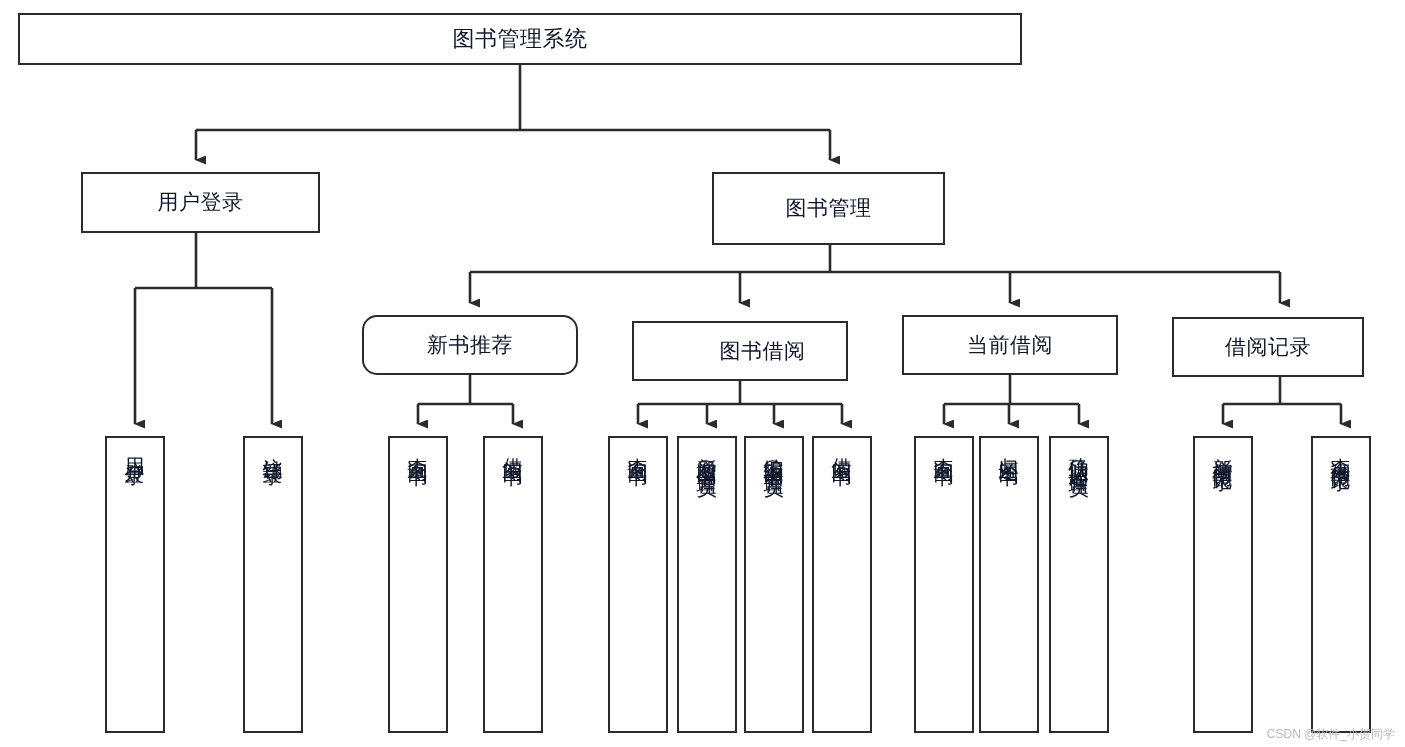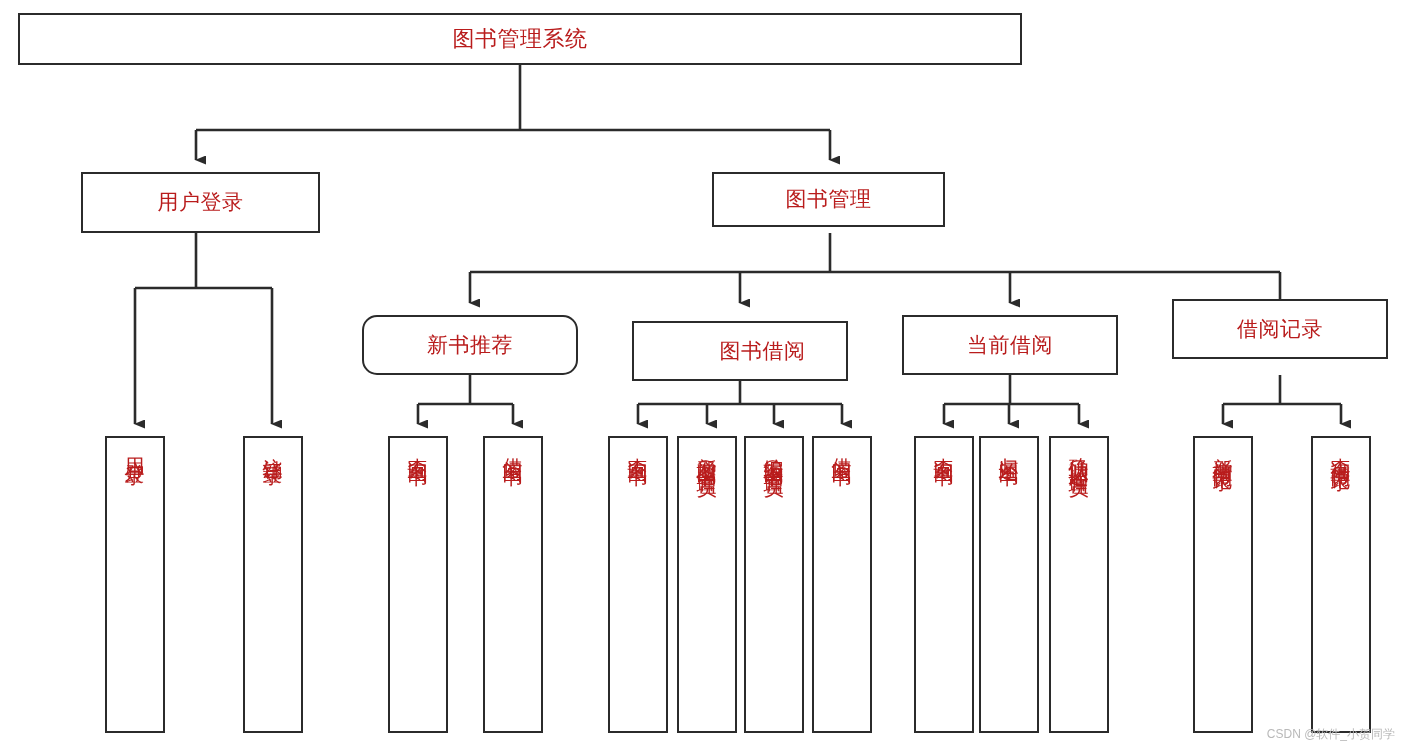--- a/index.html
+++ b/index.html
@@ -27,21 +27,21 @@
     height: 747px;
   }
   .node-box {
     position: absolute;
     box-sizing: border-box;
     border: 2px solid #2b2b2b;
     background: #ffffff;
     display: flex;
     align-items: center;
     justify-content: center;
-    color: #b91c1c;
+    color: #0f172a;
   }
   .node-label {
     display: block;
     text-align: center;
     line-height: 1.18;
     letter-spacing: 0.5px;
     white-space: pre;
   }
   .node-horizontal .node-label {
     writing-mode: horizontal-tb;
@@ -128,34 +128,34 @@
     </g>
   </svg>
 
   <div class="node-box node-horizontal node-root" style="left:18px; top:13px; width:1004px; height:52px;">
     <span class="node-label">图书管理系统</span>
   </div>
 
   <div class="node-box node-horizontal" style="left:81px; top:172px; width:239px; height:61px;">
     <span class="node-label">用户登录</span>
   </div>
-  <div class="node-box node-horizontal" style="left:712px; top:172px; width:233px; height:55px;">
+  <div class="node-box node-horizontal" style="left:712px; top:172px; width:233px; height:73px;">
     <span class="node-label">图书管理</span>
   </div>
 
   <div class="node-box node-horizontal" style="left:362px; top:315px; width:216px; height:60px;border-radius:15px;">
     <span class="node-label">新书推荐</span>
   </div>
   <div class="node-box node-horizontal" style="left:632px; top:321px; width:216px; height:60px;padding-left:45px;">
     <span class="node-label">图书借阅</span>
   </div>
   <div class="node-box node-horizontal" style="left:902px; top:315px; width:216px; height:60px;">
     <span class="node-label">当前借阅</span>
   </div>
-  <div class="node-box node-horizontal" style="left:1172px; top:299px; width:216px; height:60px;">
+  <div class="node-box node-horizontal" style="left:1172px; top:317px; width:192px; height:60px;">
     <span class="node-label">借阅记录</span>
   </div>
 
   <div class="node-box node-vertical" style="left:105px; top:436px; width:60px; height:297px;">
     <span class="node-label">用户登录</span>
   </div>
   <div class="node-box node-vertical" style="left:243px; top:436px; width:60px; height:297px;">
     <span class="node-label">注销登录</span>
   </div>
 

